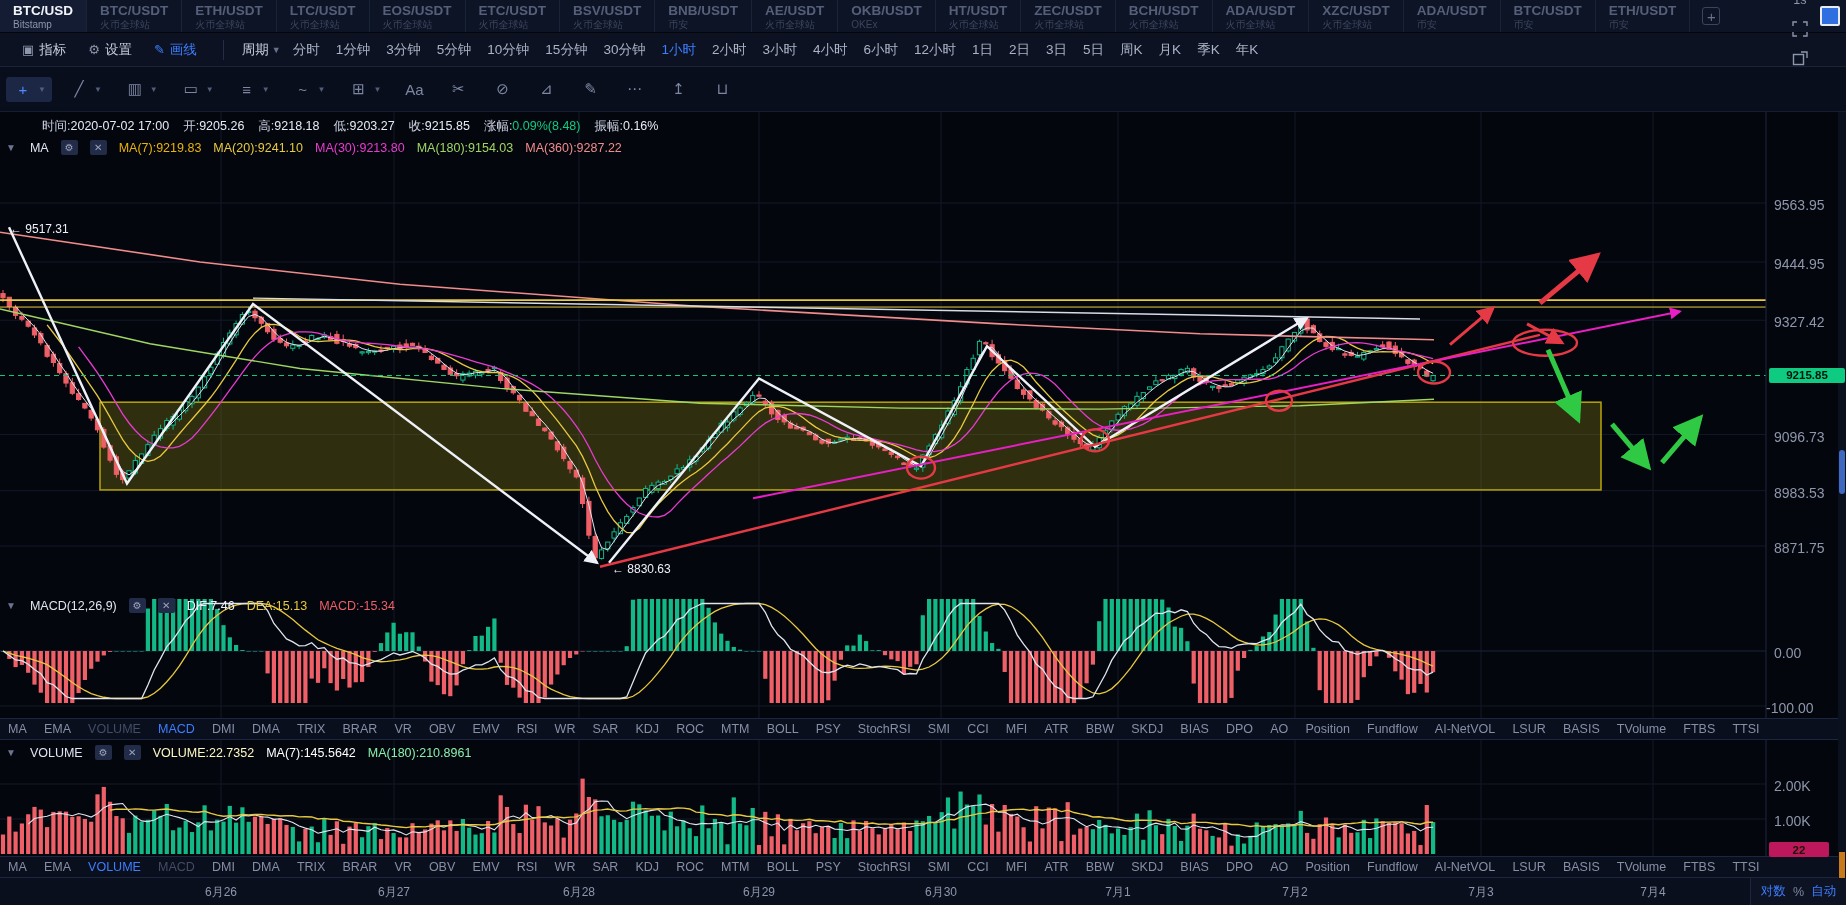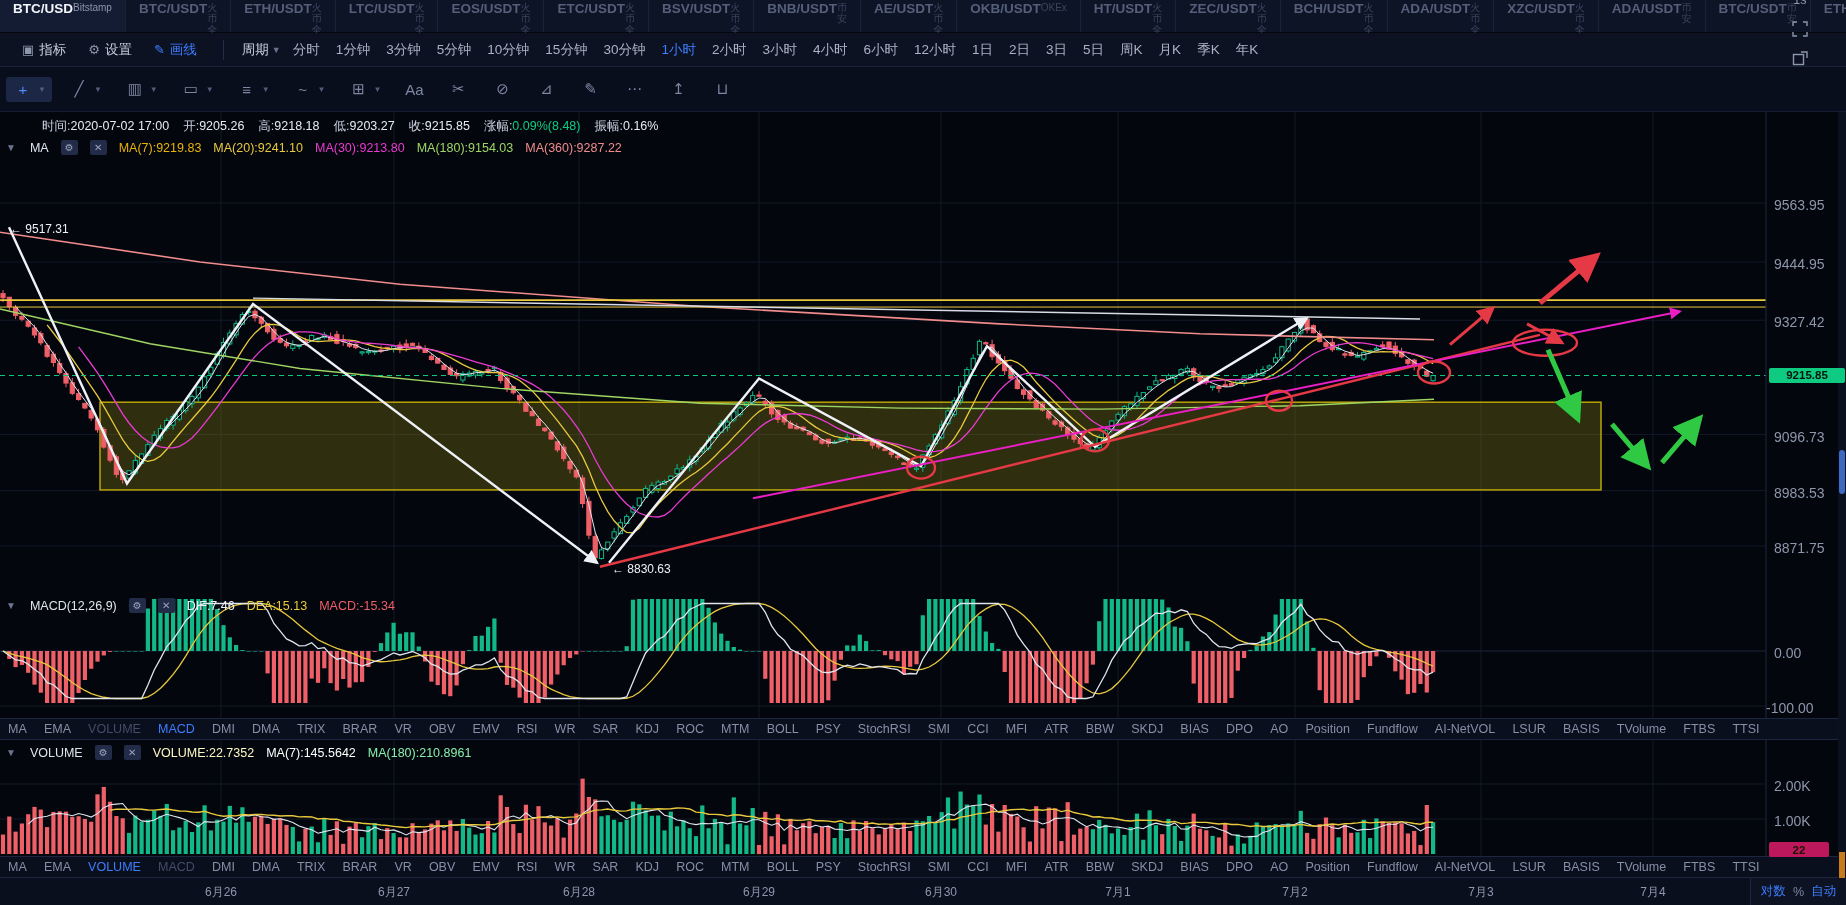--- a/index.html
+++ b/index.html
@@ -1,21 +1,21 @@
 <!DOCTYPE html>
 <html><head>
 <meta charset="utf-8">
 <style>
   html,body{margin:0;padding:0;background:#070b16;}
   *{box-sizing:border-box;font-family:"Liberation Sans","DejaVu Sans",sans-serif;}
   #stage{position:relative;width:1846px;height:905px;overflow:hidden;background:#04060d;}
   .abs{position:absolute;}
   
   #tabbar{left:0;top:0;width:1846px;height:33px;background:#0d1426;border-bottom:1px solid #04060c;display:flex;align-items:stretch;}
-  .symtab{padding:2px 13px 0 13px;border-right:1px solid #1a2238;cursor:pointer;display:flex;flex-direction:row;justify-content:center;line-height:1.1;}
+  .symtab{padding:2px 13px 0 13px;border-right:1px solid #1a2238;cursor:pointer;display:flex;flex-direction:column;justify-content:center;line-height:1.1;}
   .symtab .pair{font-size:13.5px;font-weight:bold;color:#555f7a;}
   .symtab .exch{font-size:10px;color:#3c455e;}
   .symtab.active{background:#131c33;}
   .symtab.active .pair{color:#f2f4fa;}
   .symtab.active .exch{color:#8b94ab;}
   .addtab{width:30px;display:flex;align-items:center;justify-content:center;color:#68728c;font-size:15px;margin-left:6px;}
   .addtab span{border:1px solid #3a445f;border-radius:3px;width:18px;height:18px;display:flex;align-items:center;justify-content:center;}
   #tab-corner{margin-left:auto;margin-right:6px;align-self:center;width:20px;height:20px;border:2px solid #e8ecf5;background:#2f6fe0;border-radius:2px;}
   
   #toolbar{left:0;top:33px;width:1846px;height:34px;background:#0c1222;border-bottom:1px solid #1a2338;display:flex;align-items:center;font-size:13.5px;color:#aeb6c9;}

